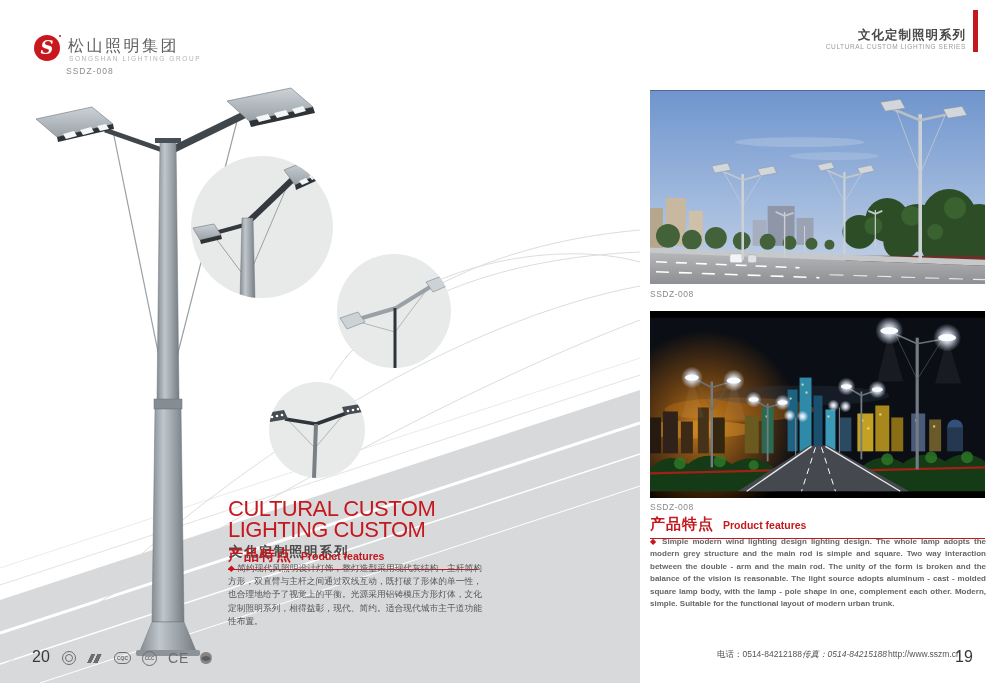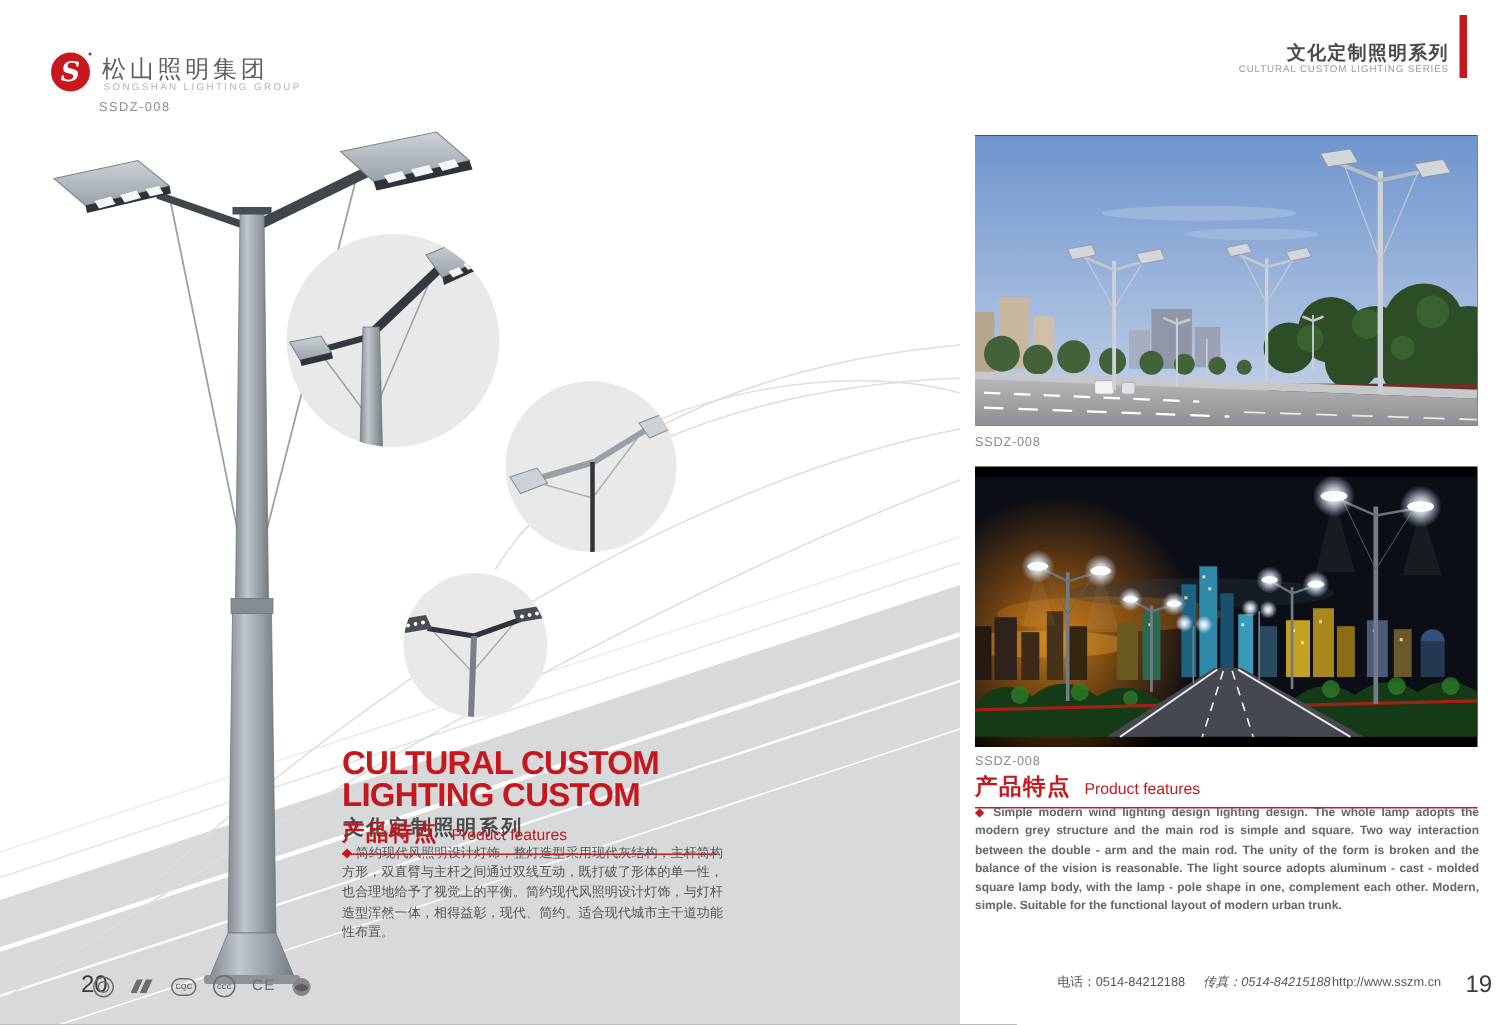--- a/index.html
+++ b/index.html
@@ -10,59 +10,59 @@
   
   .logo-wrap{left:33px;top:33px;width:30px;height:30px;}
   .brand-cn{left:68px;top:36px;font-size:16px;font-weight:normal;color:#5f5f5f;letter-spacing:2.5px;}
   .brand-en{left:69px;top:55px;font-size:6.5px;color:#b3b3b3;letter-spacing:1.6px;}
   .model-code{left:66px;top:66px;font-size:8.5px;color:#8c8c8c;letter-spacing:1px;}
   .series-cn{right:34px;top:27px;font-size:12.5px;font-weight:bold;color:#4a4a4a;letter-spacing:1px;text-align:right;}
   .series-en{right:34px;top:43px;font-size:6.5px;color:#9a9a9a;letter-spacing:0.6px;text-align:right;}
   .red-bar{right:22px;top:10px;width:5px;height:42px;background:#c4181e;}
 
   
-  .lp-title{left:228px;top:498px;font-size:22px;line-height:21px;font-weight:700;color:#c4181e;letter-spacing:-0.5px;}
+  .lp-title{left:228px;top:498px;font-size:22px;line-height:21px;font-weight:400;color:#c4181e;letter-spacing:-0.5px;}
   .lp-sub{left:229px;top:543px;font-size:13.5px;font-weight:bold;color:#4c4c4c;letter-spacing:1.5px;}
   .feat{display:flex;align-items:baseline;gap:9px;border-bottom:1px solid #c4181e;padding-bottom:4px;}
   .feat .cn{font-size:15px;font-weight:bold;color:#c4181e;letter-spacing:1px;}
-  .feat .en{font-size:10.5px;font-weight:normal;color:#c4181e;}
+  .feat .en{font-size:10.5px;font-weight:bold;color:#c4181e;}
   .lp-feat{left:228px;top:546px;width:250px;}
   .lp-desc{left:228px;top:562px;width:254px;font-size:8.7px;line-height:1.52;color:#555;text-align:justify;}
   .bullet{color:#c4181e;}
 
-  .pageno{font-size:16px;color:#3a3a3a;margin-left:22px;}
+  .pageno{font-size:16px;color:#3a3a3a;}
   .lp-pageno{left:32px;top:648px;}
   .rp-pageno{left:955px;top:648px;}
 
   .certs{left:62px;top:650px;display:flex;align-items:center;gap:11px;}
   .cert{color:#6d6d6d;}
   .cert-round{width:12px;height:12px;border:1px solid #6d6d6d;border-radius:50%;
               display:flex;align-items:center;justify-content:center;font-size:4px;}
   .cert-swoosh{width:16px;height:9px;background:
      linear-gradient(115deg,transparent 20%,#6d6d6d 22%,#6d6d6d 40%,transparent 42%,
      transparent 50%,#6d6d6d 52%,#6d6d6d 72%,transparent 74%);}
   .cert-oval{min-width:15px;height:10px;border:1px solid #6d6d6d;border-radius:6px;
              display:flex;align-items:center;justify-content:center;font-size:5px;font-weight:bold;letter-spacing:0;}
-  .cert-ce{font-size:10px;font-weight:normal;letter-spacing:1px;}
+  .cert-ce{font-size:14px;font-weight:normal;letter-spacing:1px;}
   .cert-solid{width:12px;height:12px;border-radius:50%;background:#5d5d5d;
               box-shadow:inset 0 4px 0 rgba(255,255,255,.25), inset 0 -3px 0 rgba(255,255,255,.25);}
 
   
   .photo{overflow:hidden;background:#000;}
   .photo1{left:650px;top:90px;width:335px;height:194px;}
   .photo2{left:650px;top:311px;width:335px;height:187px;}
   .photo-label{left:650px;font-size:8.5px;color:#8a8a8a;letter-spacing:0.5px;}
   .pl1{top:289px;} .pl2{top:502px;}
   .rp-feat{left:650px;top:515px;width:335px;}
   .rp-desc{left:650px;top:536px;width:336px;font-size:8px;line-height:1.55;color:#666;text-align:justify;font-weight:bold;}
 
   
   .contact{left:705px;top:648px;font-size:8.5px;color:#555;line-height:1.55;}
   .crow{display:flex;}
-  .c1{width:97px;} .c2{width:86px;font-style:italic;}
+  .c1{width:97px;text-align:right;} .c2{width:86px;font-style:italic;}
 
   svg{display:block;}
 </style>
 </head>
 <body>
 
 <div class="sheet">
 
   <div class="abs logo-wrap">
     <svg width="30" height="30" viewBox="0 0 30 30">
@@ -197,21 +197,21 @@
     <div>CULTURAL CUSTOM</div>
     <div>LIGHTING CUSTOM</div>
   </div>
   <div class="abs lp-sub">文化定制照明系列</div>
   <div class="abs lp-feat feat">
     <span class="cn">产品特点</span>
     <span class="en">Product features</span>
   </div>
   <div class="abs lp-desc">
     <span class="bullet">◆</span>
-    <span>简约现代风照明设计灯饰，整灯造型采用现代灰结构，主杆简构方形，双直臂与主杆之间通过双线互动，既打破了形体的单一性，也合理地给予了视觉上的平衡。简约现代风照明设计灯饰，与灯杆造型浑然一体，相得益彰，现代、简约。适合现代城市主干道功能性布置。</span>
+    <span>简约现代风照明设计灯饰，整灯造型采用现代灰结构，主杆简构方形，双直臂与主杆之间通过双线互动，既打破了形体的单一性，也合理地给予了视觉上的平衡。光源采用铝铸模压方形灯体，文化定制照明系列，相得益彰，现代、简约。适合现代城市主干道功能性布置。</span>
   </div>
 
   <div class="abs pageno lp-pageno">20</div>
   <div class="abs certs">
     <span class="cert cert-round">
         <span style="width:6px;height:6px;border:1px solid #6d6d6d;border-radius:50%;"></span>
       </span>
     <span class="cert cert-swoosh"></span>
     <span class="cert cert-oval">CQC</span>
     <span class="cert cert-round" style="width:13px;height:13px;font-size:4.5px;font-weight:bold;">CCC</span>

